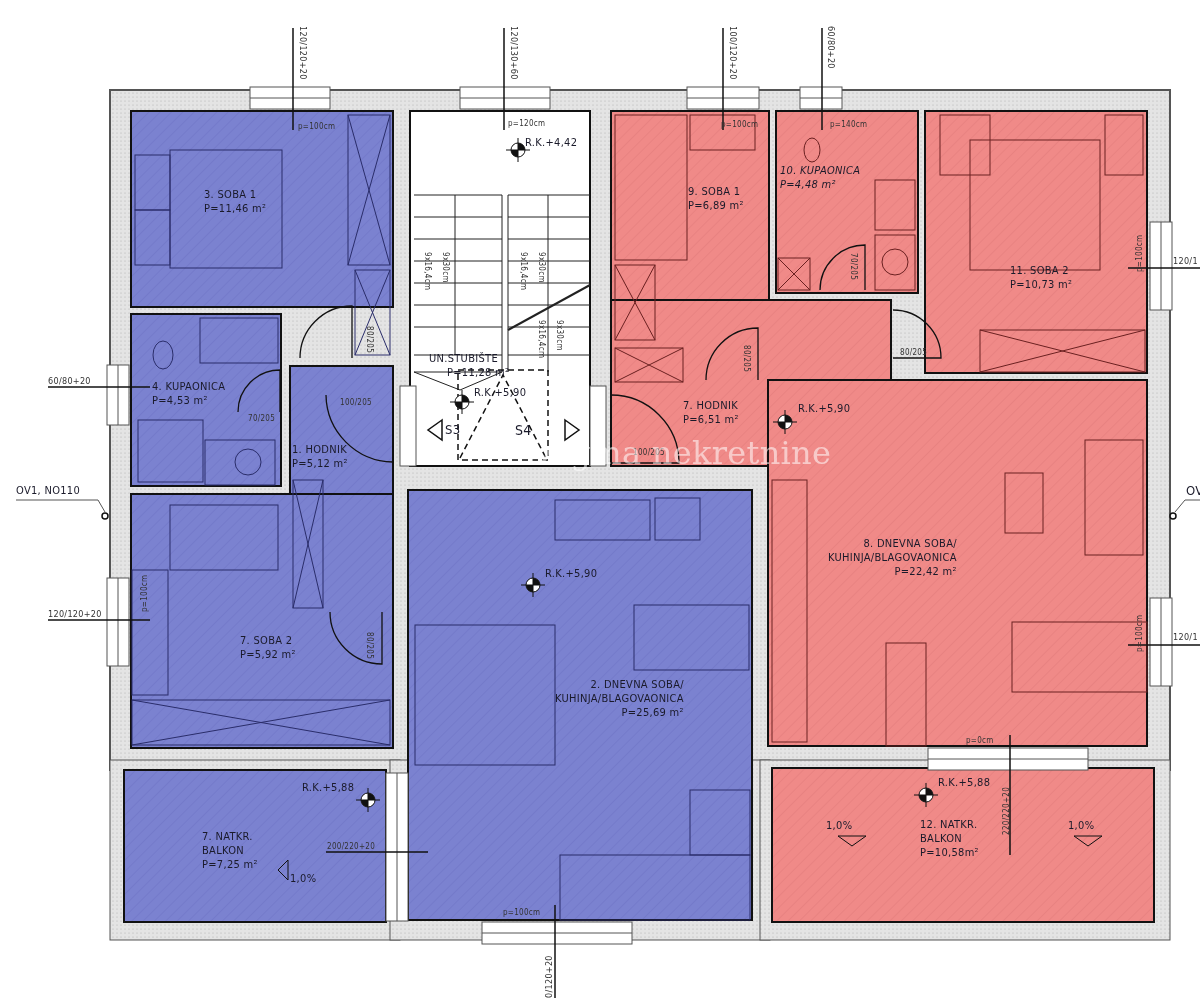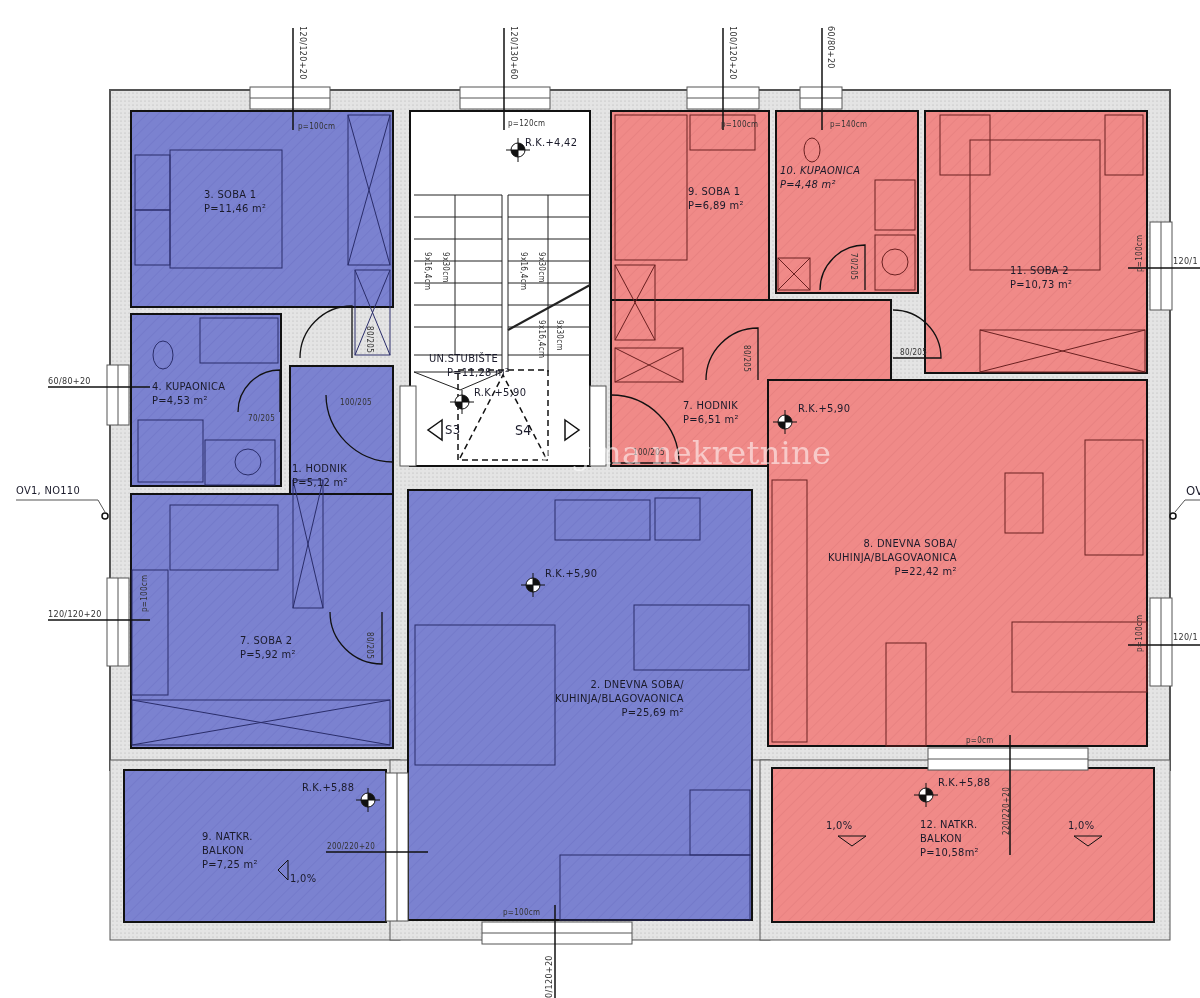--- a/index.html
+++ b/index.html
@@ -259,35 +259,35 @@
 </svg>
 
 <div class="lbl" style="left:204px;top:188px;">
   <span class="room-title">3. SOBA 1</span>
   <span class="room-area">P=11,46 m²</span>
 </div>
 <div class="lbl" style="left:152px;top:380px;">
   <span class="room-title">4. KUPAONICA</span>
   <span class="room-area">P=4,53 m²</span>
 </div>
-<div class="lbl" style="left:292px;top:443px;margin-top:19px;">
+<div class="lbl" style="left:292px;top:443px;">
   <span class="room-title">1. HODNIK</span>
   <span class="room-area">P=5,12 m²</span>
 </div>
 <div class="lbl" style="left:240px;top:634px;">
   <span class="room-title">7. SOBA 2</span>
   <span class="room-area">P=5,92 m²</span>
 </div>
 <div class="lbl" style="left:555px;top:678px;text-align:right;">
   <span class="room-title">2. DNEVNA SOBA/</span>
   <span class="room-title">KUHINJA/BLAGOVAONICA</span>
   <span class="room-area">P=25,69 m²</span>
 </div>
 <div class="lbl" style="left:202px;top:830px;">
-  <span class="room-title">9. NATKR.</span>
+  <span class="room-title">7. NATKR.</span>
   <span class="room-title">BALKON</span>
   <span class="room-area">P=7,25 m²</span>
 </div>
 <div class="lbl" style="left:290px;top:872px;">1,0%</div>
 
 <div class="lbl" style="left:688px;top:185px;">
   <span class="room-title">9. SOBA 1</span>
   <span class="room-area">P=6,89 m²</span>
 </div>
 <div class="lbl" style="left:780px;top:164px;font-style:italic;">

